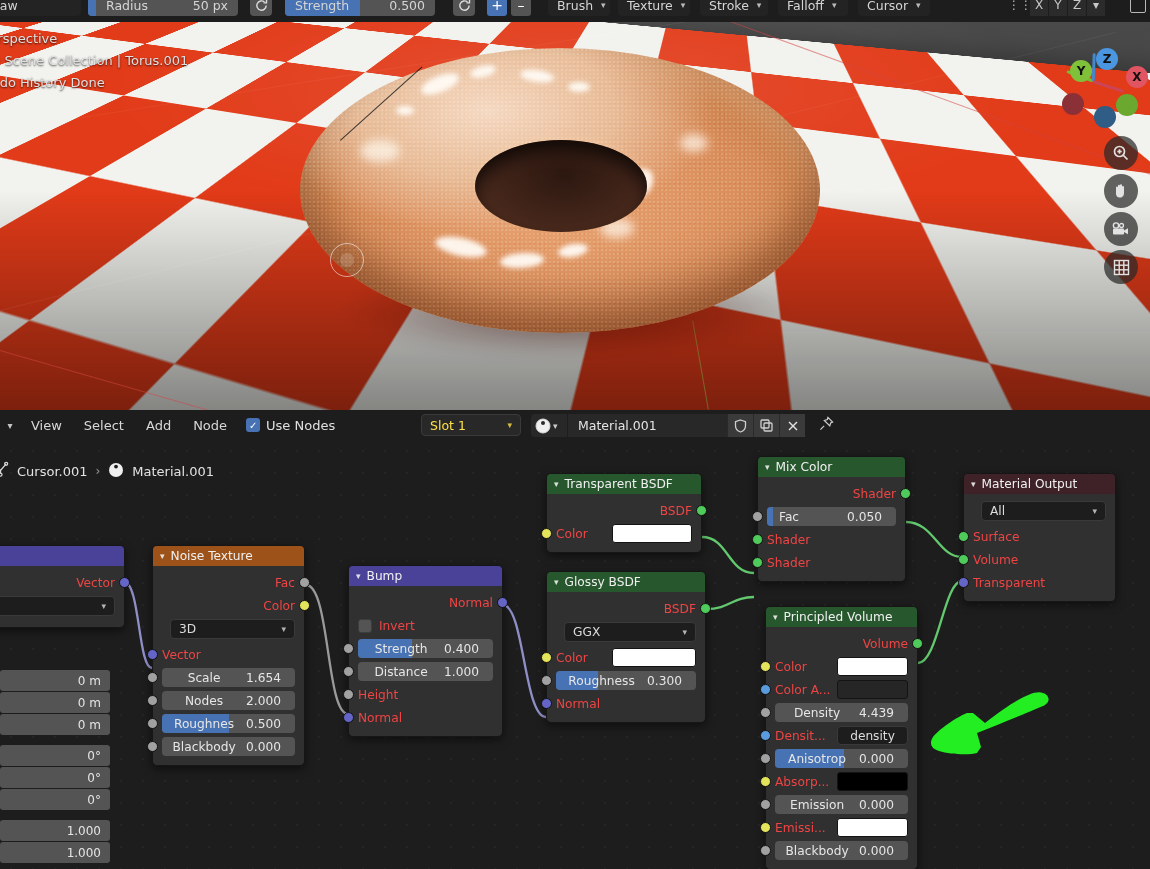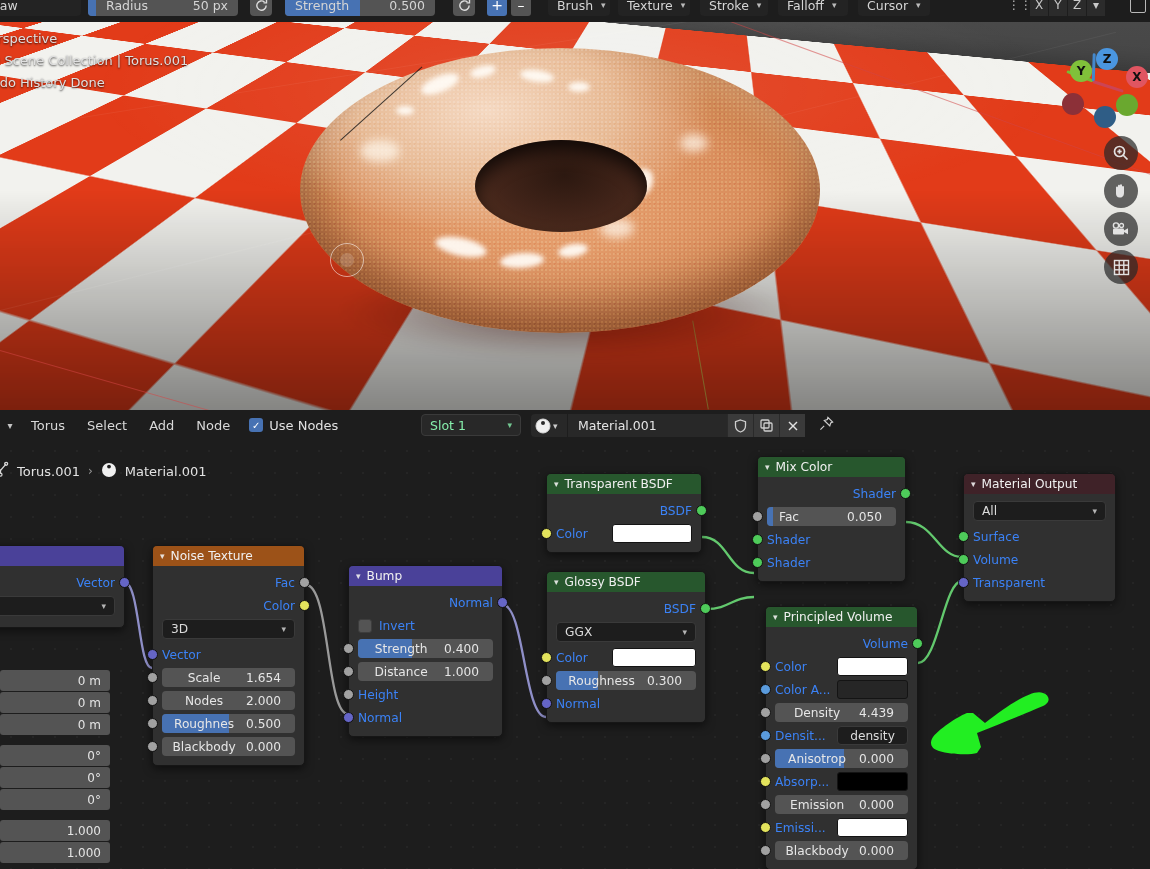--- a/index.html
+++ b/index.html
@@ -192,21 +192,21 @@
   .checkbox {
     width: 14px; height: 14px; border-radius: 3px; background: #4772b3;
     display: flex; align-items: center; justify-content: center;
     color: #fff; font-size: 10px; margin-right: 6px;
   }
   .use-nodes-wrap { display: flex; align-items: center; padding-left: 8px; }
   .slot-select {
     position: absolute; left: 421px; top: 4px; width: 100px; height: 22px;
     background: #282828; border: 1px solid #3a3a3a; border-radius: 4px;
     display: flex; align-items: center; padding: 0 8px;
-    font-size: 12.5px; color: #86efac;
+    font-size: 12.5px; color: #fde047;
   }
   .slot-select .chev { margin-left: auto; font-size: 9px; opacity: .8; }
   .mat-browser {
     position: absolute; left: 531px; top: 4px; height: 23px;
     display: flex; align-items: center;
   }
   .mb-icon-drop {
     width: 36px; height: 23px; background: #282828; border-radius: 4px 0 0 4px;
     display: flex; align-items: center; gap: 2px; padding-left: 4px;
   }
@@ -260,21 +260,21 @@
   .hd-orange  { background: #9c5218; }
   .hd-purple  { background: #4a4199; }
   .hd-maroon  { background: #3f2228; }
   .node-body { padding: 5px 0 7px 0; }
 
   .row {
     position: relative; height: 23px; display: flex; align-items: center;
     padding: 0 9px;
   }
   .row.out { justify-content: flex-end; }
-  .row-label { font-size: 12.2px; color: #3b82f6; }
+  .row-label { font-size: 12.2px; color: #ef4444; }
 
   .sock {
     position: absolute; width: 11px; height: 11px; border-radius: 50%;
     border: 1px solid #111; top: 50%; margin-top: -5.5px;
   }
   .sock.in  { left: -6px; }
   .sock.out { right: -6px; }
   .s-grey   { background: #a1a1a1; }
   .s-yellow { background: #e3e35c; }
   .s-purple { background: #6565c7; }
@@ -299,21 +299,21 @@
     font-size: 12.2px; color: #dcdcdc; flex: 1;
   }
   .field-dark .chev { margin-left: auto; font-size: 9px; opacity: .8; }
 
   .swatch { height: 19px; border-radius: 3px; border: 1px solid #141414; }
   .cb-sq {
     width: 14px; height: 14px; border-radius: 3px;
     background: #545454; border: 1px solid #3d3d3d; margin-right: 7px;
   }
 
-  .row-dd { padding: 2px 9px 4px 9px; height: 26px; display: flex; align-items: center; }
+  .row-dd { padding: 2px 9px 4px 17px; height: 26px; display: flex; align-items: center; }
 
   
   .links { position: absolute; inset: 0; pointer-events: none; }
 
   
   .props {
     position: absolute; left: 0; top: 640px; width: 110px; height: 229px;
     z-index: 6;
   }
   .prop-row {
@@ -489,21 +489,21 @@
     </div>
     <div class="th-item" style="left:1130px;">
       <div style="width:16px;height:16px;border:1.4px solid #b8b8b8;border-radius:2px;"></div>
     </div>
   </div>
 
   <div class="editor">
 
     <div class="editor-header">
       <div class="eh-chev">▾</div>
-      <div class="menu-item">Torus</div>
+      <div class="menu-item">View</div>
       <div class="menu-item">Select</div>
       <div class="menu-item">Add</div>
       <div class="menu-item">Node</div>
       <div class="use-nodes-wrap">
         <span class="checkbox">✓</span>
         <span style="font-size:13px;color:#e0e0e0;">Use Nodes</span>
       </div>
 
       <div class="slot-select">
         <span>Slot 1</span>
@@ -893,21 +893,21 @@
     <div class="breadcrumb" style="left:-8px;">
       <span>
         <svg width="17" height="17" viewBox="0 0 18 18" fill="none" stroke="#d8d8d8" stroke-width="1.3">
           <path d="M3 3l6 7 6-7"></path>
             <circle cx="3" cy="3" r="1.6"></circle>
             <circle cx="15" cy="3" r="1.6"></circle>
             <circle cx="9" cy="14.5" r="1.6"></circle>
           <line x1="9" y1="10" x2="9" y2="13"></line>
         </svg>
       </span>
-      <span>Torus.001</span>
+      <span>Cursor.001</span>
       <span class="bc-sep">›</span>
       <span>
         <svg width="16" height="16" viewBox="0 0 16 16">
           <circle cx="8" cy="8" r="7" fill="#f0f0f0"></circle>
           <path d="M8 1a7 7 0 000 14 4.2 4.2 0 010-14z" fill="#1d1d1d"></path>
           <circle cx="8" cy="4.6" r="1.9" fill="#1d1d1d"></circle>
         </svg>
       </span>
       <span>Material.001</span>
     </div>

